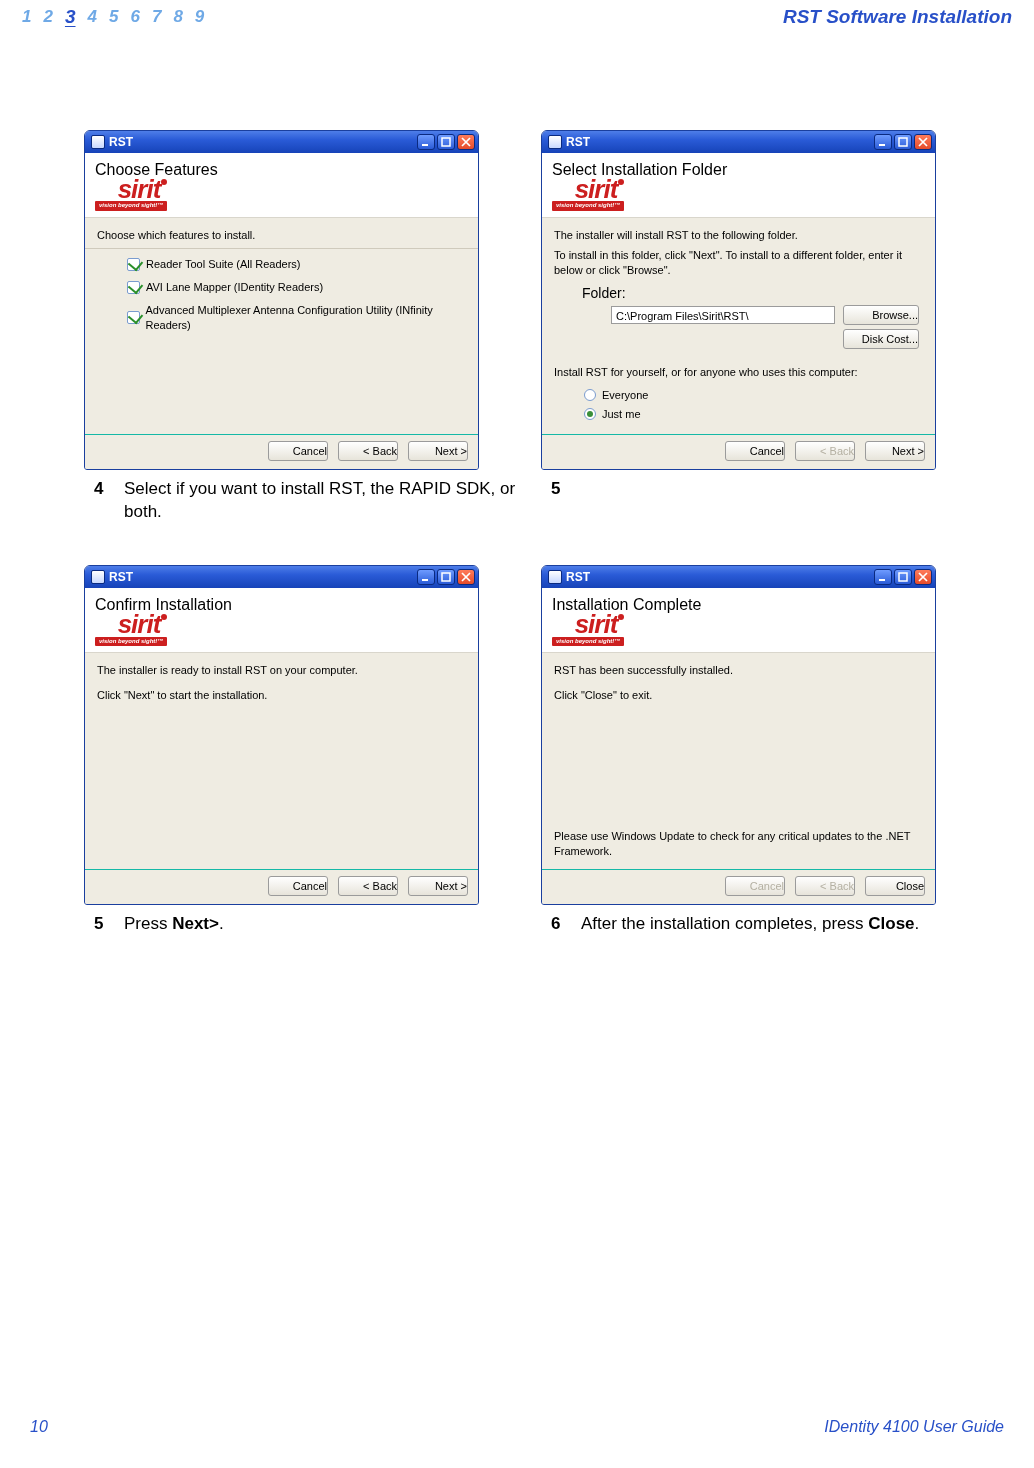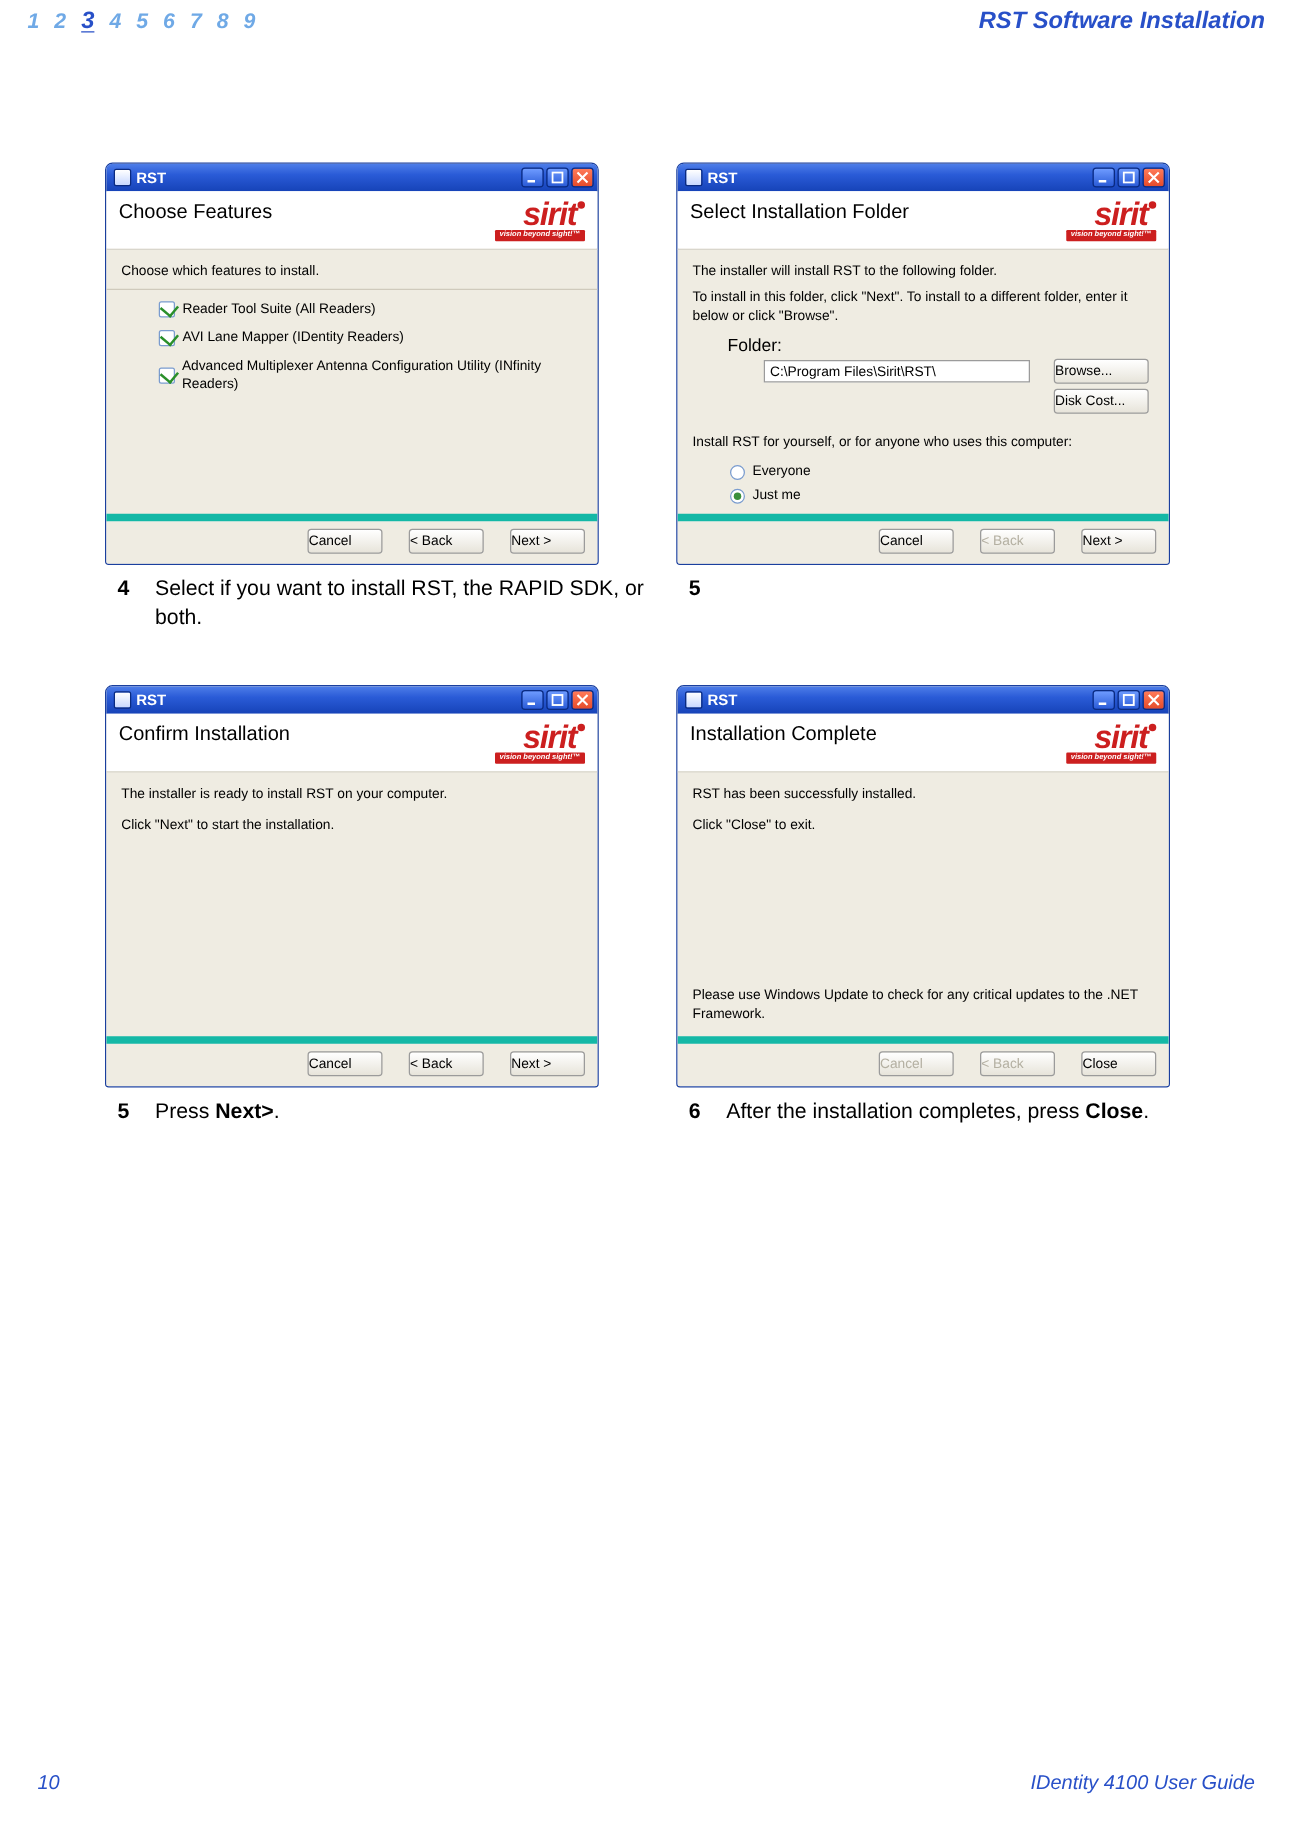--- a/index.html
+++ b/index.html
@@ -93,52 +93,52 @@
     background:linear-gradient(to bottom,#6e9bff,#2a5bd7);
     border:1px solid #0a2a80;
     display:flex;align-items:center;justify-content:center;
     color:#fff;font:bold 11px/1 Arial;
   }
   .winbtn.close{background:linear-gradient(to bottom,#ff7b5a,#e54b2a);}
   .winbtn svg{width:10px;height:10px;}
   
   .dlg .top{
     display:flex;align-items:flex-start;justify-content:space-between;
-    padding:8px 10px 6px 10px;background:#fff;
+    padding:8px 10px 6px 10px;background:#fff;flex-direction:column;
   }
   .dlg .top h2{margin:0;font:400 16px/1.1 Arial;}
   .logo{display:flex;flex-direction:column;align-items:flex-end;}
   .logo .word{font:italic 900 26px/0.8 Arial;color:var(--sirit-red);letter-spacing:-1px;}
   .logo .dot{display:inline-block;width:6px;height:6px;background:var(--sirit-red);border-radius:50%;margin-left:1px;vertical-align:top;}
   .logo .sub{background:var(--sirit-red);color:#fff;font:italic 700 6px/1.2 Arial;padding:1px 4px;margin-top:2px;border-radius:1px;}
   
   .dlg .body{
     background:var(--panel);
     padding:10px 12px 8px 12px;
     font:11px/1.35 "Tahoma",Arial,sans-serif;
     color:#000;
     height:218px;
     border-top:1px solid #d9d6cc;
-    border-bottom:6px solid #14b8a6;
+    border-bottom:1px solid #14b8a6;
     position:relative;
   }
   .hr{height:1px;background:#cfcabc;margin:6px -12px;}
   .chkrow{display:flex;align-items:center;gap:6px;margin:8px 0 8px 30px;}
   .chk{width:13px;height:13px;border:1px solid #7a9ccf;background:#fff;position:relative;border-radius:2px;}
   .chk.checked::after{content:"";position:absolute;left:2px;top:-1px;width:9px;height:9px;border:solid #2a8f2a;border-width:0 0 2px 2px;transform:rotate(-50deg);}
   .rrow{display:flex;align-items:center;gap:6px;margin:4px 0 4px 30px;}
   .radio{width:12px;height:12px;border:1px solid #7a9ccf;border-radius:50%;background:#fff;position:relative;}
   .radio.sel::after{content:"";position:absolute;left:2px;top:2px;width:6px;height:6px;border-radius:50%;background:#3a8f3a;}
   .fldlbl{font-size:14px;margin:6px 0 2px 28px;}
   .fldrow{display:flex;gap:8px;margin:0 4px 4px 28px;align-items:center;padding-left:29px;}
   .txtin{flex:1;height:18px;border:1px solid #9b9b9b;background:#fff;padding:0 4px;font:11px/18px Tahoma,Arial;}
   .sbtn{
     width:76px;height:20px;border:1px solid #9b9b9b;border-radius:3px;
     background:linear-gradient(to bottom,#fff,#e7e4da);
-    font:11px/18px Tahoma,Arial;text-align:left;margin-left:11px;
+    font:11px/18px Tahoma,Arial;text-align:right;
   }
   
   .dlg .buttons{
     background:var(--panel);
     display:flex;justify-content:flex-end;gap:10px;
     padding:6px 10px 8px 10px;
   }
   .dlg .buttons .sbtn{width:60px;}
   .sbtn.dis{color:#b4b0a2;}
   

